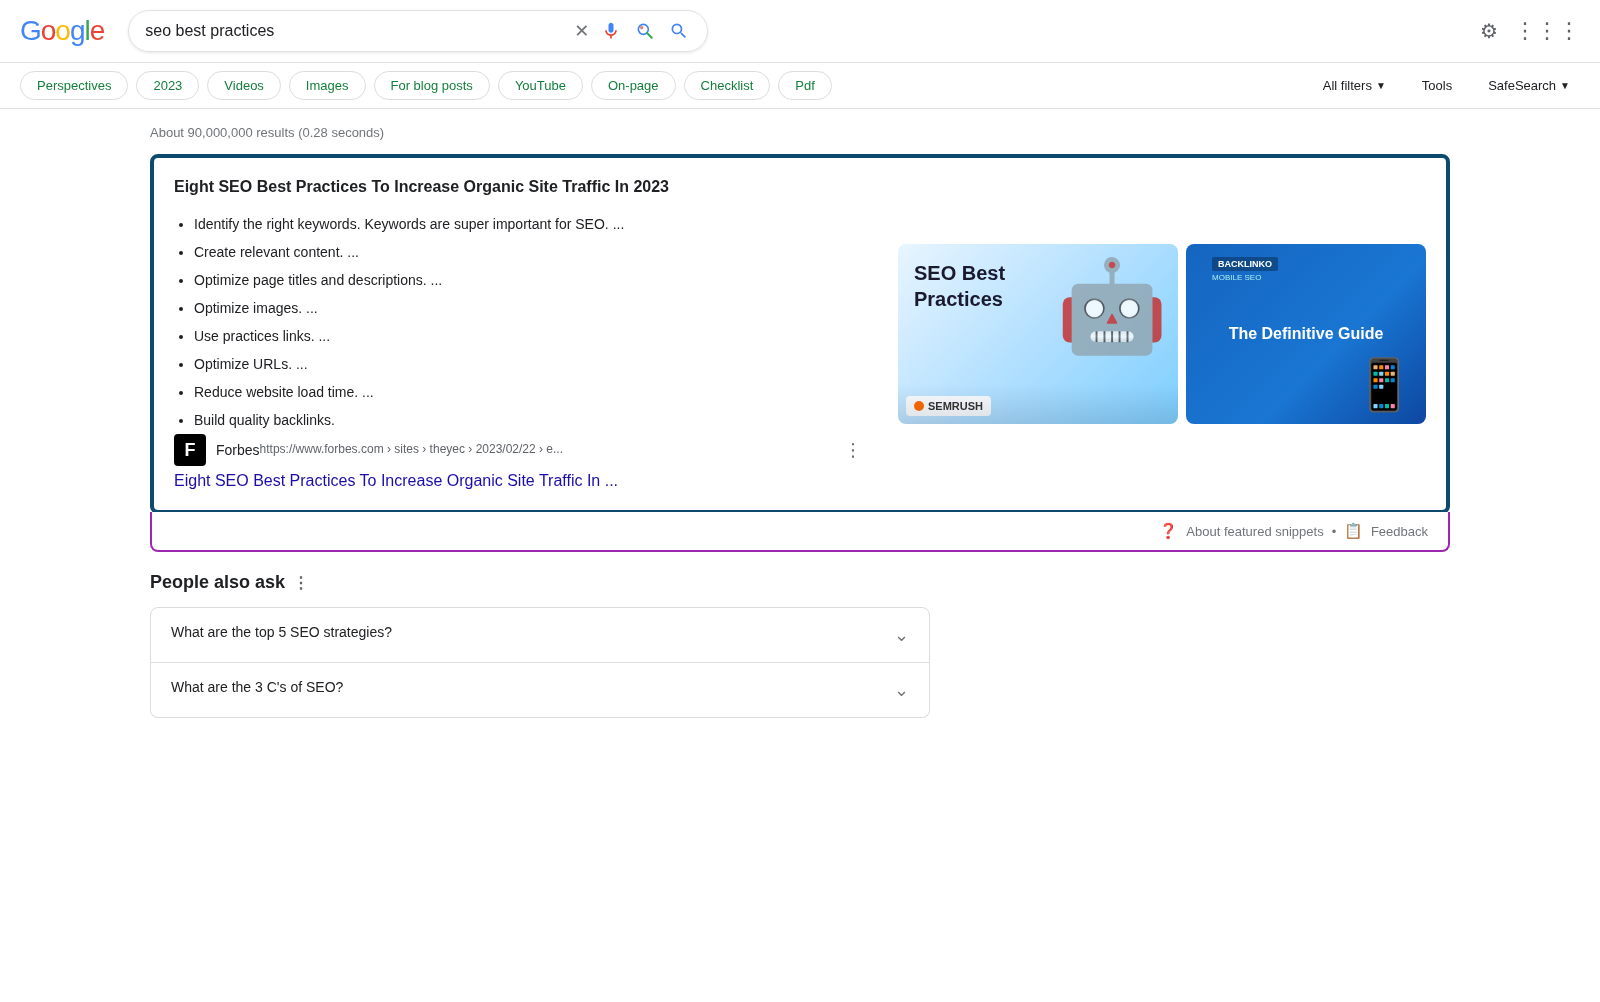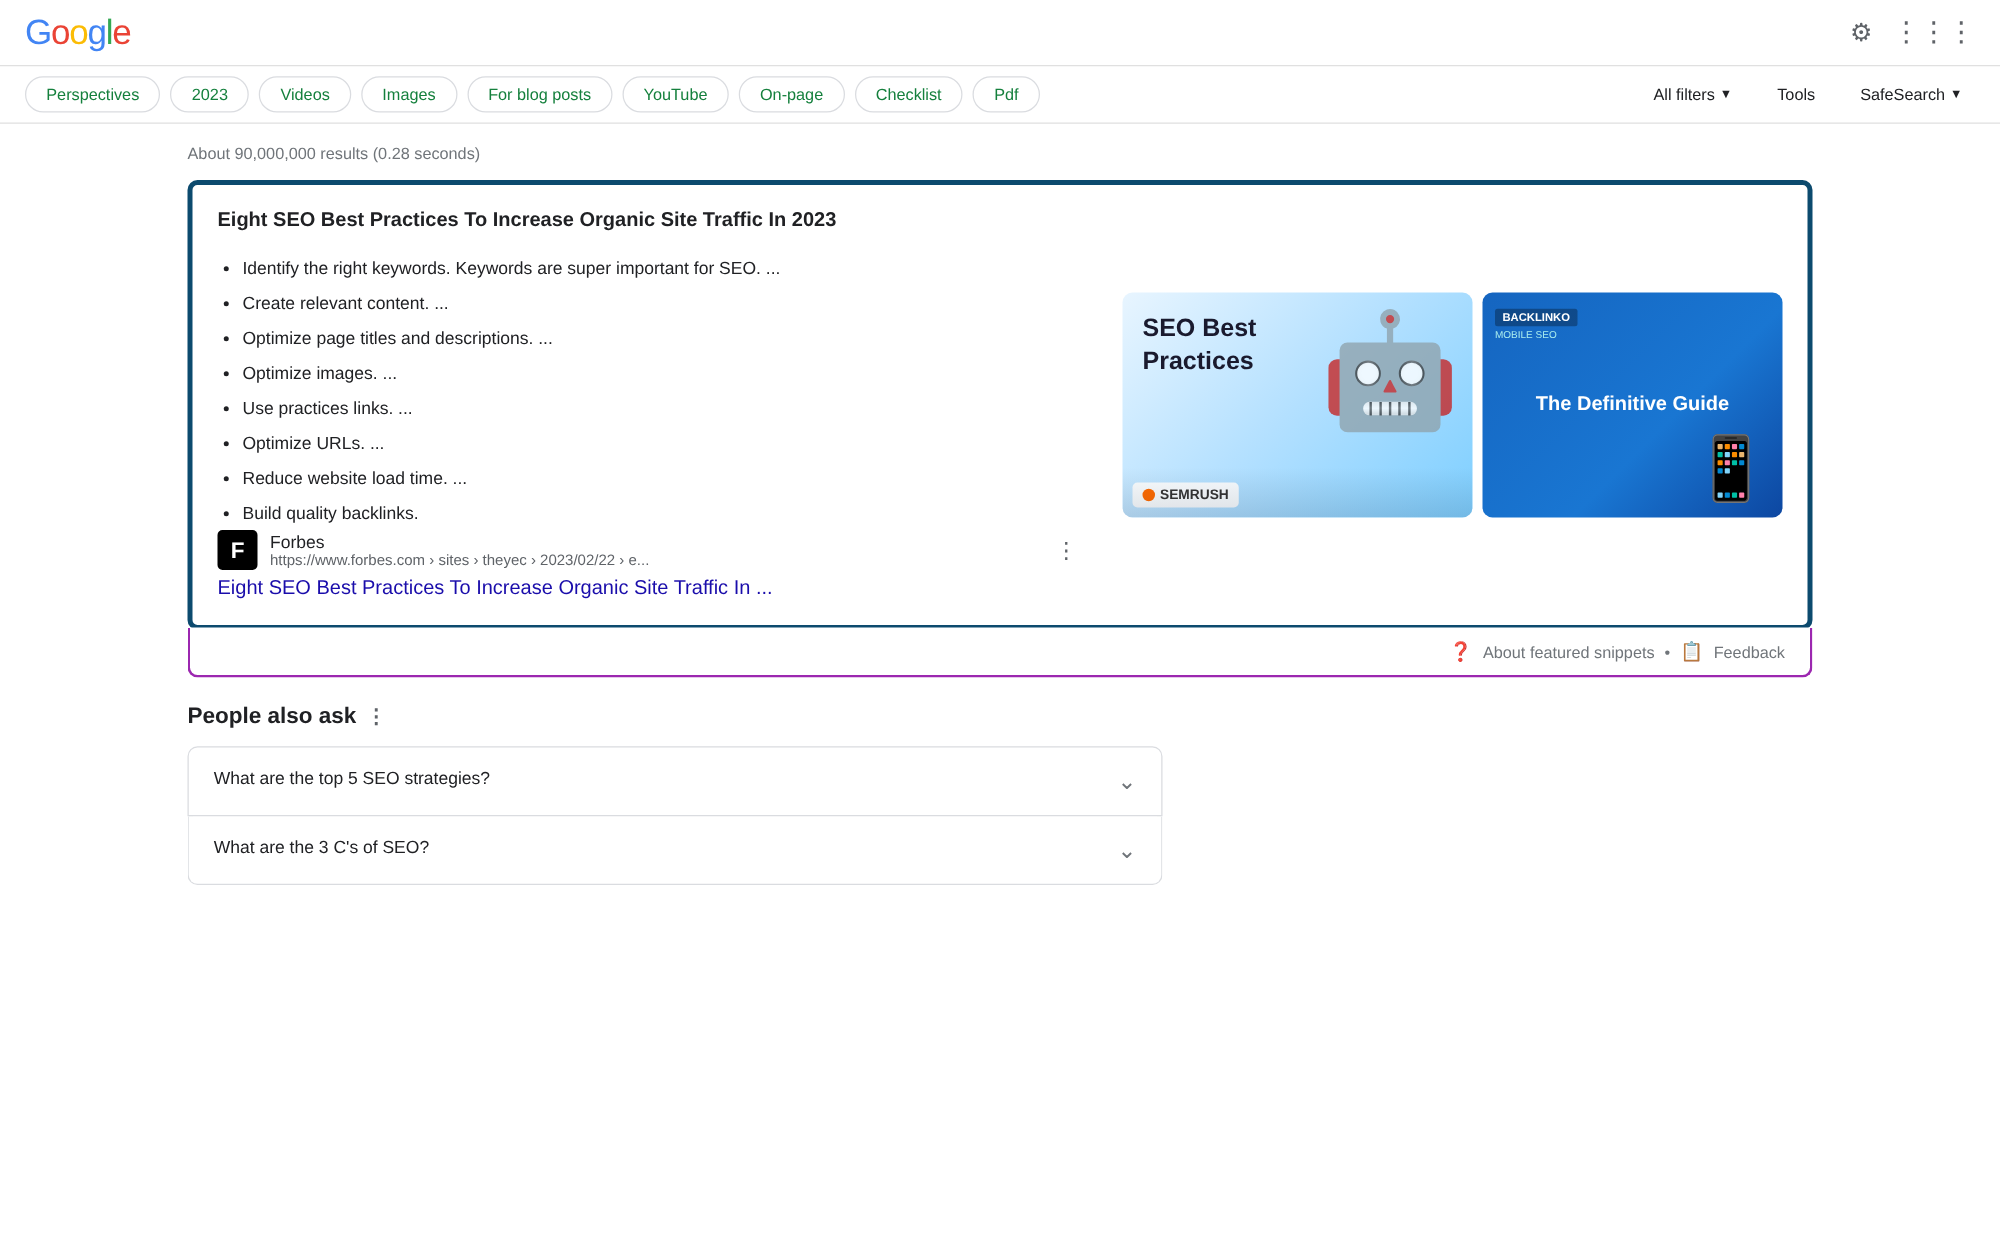--- a/index.html
+++ b/index.html
@@ -164,21 +164,21 @@
       display: flex;
       align-items: center;
       justify-content: center;
       font-weight: bold;
       font-size: 18px;
       border-radius: 4px;
       flex-shrink: 0;
     }
     .source-info {
       display: flex;
-      flex-direction: column;
+      flex-direction: row;
     }
     .source-name {
       font-size: 14px;
       color: #202124;
     }
     .source-url {
       font-size: 12px;
       color: #5f6368;
     }
     .source-more {
@@ -287,20 +287,45 @@
 
   <div class="google-logo">
     <span class="g-blue">G</span>
       <span class="g-red">o</span>
       <span class="g-yellow">o</span>
       <span class="g-blue">g</span>
       <span class="g-green">l</span>
       <span class="g-red">e</span>
   </div>
 
+  <div class="search-bar">
+    <input class="search-input" type="text" value="seo best practices" style="">
+    <span class="search-icon-clear">✕</span>
+
+    <div class="mic-icon">
+      <svg width="20" height="20" viewBox="0 0 24 24">
+        <path d="M12 14c1.66 0 3-1.34 3-3V5c0-1.66-1.34-3-3-3S9 3.34 9 5v6c0 1.66 1.34 3 3 3z" fill="#4285F4"></path>
+        <path d="M17 11c0 2.76-2.24 5-5 5s-5-2.24-5-5H5c0 3.53 2.61 6.43 6 6.92V21h2v-3.08c3.39-.49 6-3.39 6-6.92h-2z" fill="#EA4335"></path>
+      </svg>
+    </div>
+
+    <div class="lens-icon">
+      <svg width="20" height="20" viewBox="0 0 24 24">
+        <circle cx="10" cy="10" r="6" stroke="#4285F4" stroke-width="2" fill="none"></circle>
+        <line x1="14.5" y1="14.5" x2="20" y2="20" stroke="#34A853" stroke-width="2.5" stroke-linecap="round"></line>
+        <circle cx="8" cy="8" r="2" fill="#EA4335" opacity="0.7"></circle>
+      </svg>
+    </div>
+
+    <div class="search-submit-icon">
+      <svg width="20" height="20" viewBox="0 0 24 24">
+        <path d="M15.5 14h-.79l-.28-.27A6.471 6.471 0 0 0 16 9.5 6.5 6.5 0 1 0 9.5 16c1.61 0 3.09-.59 4.23-1.57l.27.28v.79l5 4.99L20.49 19l-4.99-5zm-6 0C7.01 14 5 11.99 5 9.5S7.01 5 9.5 5 14 7.01 14 9.5 11.99 14 9.5 14z" fill="#4285F4"></path>
+      </svg>
+    </div>
+  </div>
 
   <div class="header-right">
     <span class="gear-icon">⚙</span>
     <span class="grid-icon" style="font-size:22px; letter-spacing:0px;">⋮⋮⋮</span>
   </div>
 </div>
 
 <div class="filter-bar">
   <button class="filter-chip">Perspectives</button>
   <button class="filter-chip">2023</button>
@@ -373,21 +398,21 @@
         <div style="position:absolute; right:10px; top:10px; font-size:90px; opacity:0.8;">🤖</div>
 
         <div style="position:absolute; bottom:0; left:0; right:0; height:40px; background: linear-gradient(180deg, transparent, #1a1a2e20);"></div>
         <div class="img-semrush-label">
           <div class="semrush-dot"></div>
           <span>SEMRUSH</span>
         </div>
       </div>
 
       <div class="snippet-img-2">
-        <div style="position:absolute; top:10px; left:10px; right:10px;">
+        <div style="position:absolute; top:10px; left:26px; right:10px;">
           <div style="font-size:9px; font-weight:bold; color:#fff; background:rgba(0,0,0,0.3); padding:2px 6px; border-radius:2px; display:inline-block;">BACKLINKO</div>
           <div style="font-size:8px; color:#aee; margin-top:2px;">MOBILE SEO</div>
         </div>
         <div class="img-guide-text">The Definitive Guide</div>
 
         <div style="position:absolute; bottom:10px; right:10px; font-size:50px;">📱</div>
       </div>
     </div>
 
   </div>

